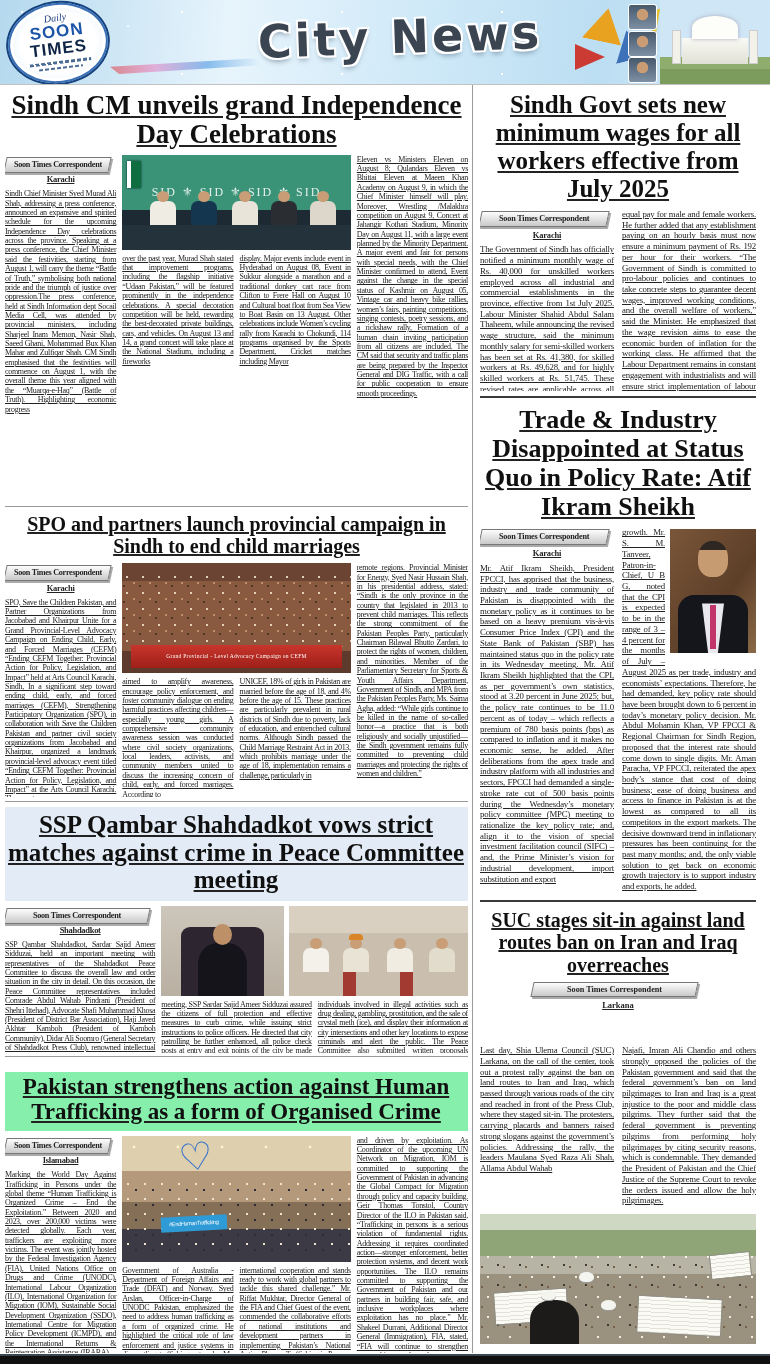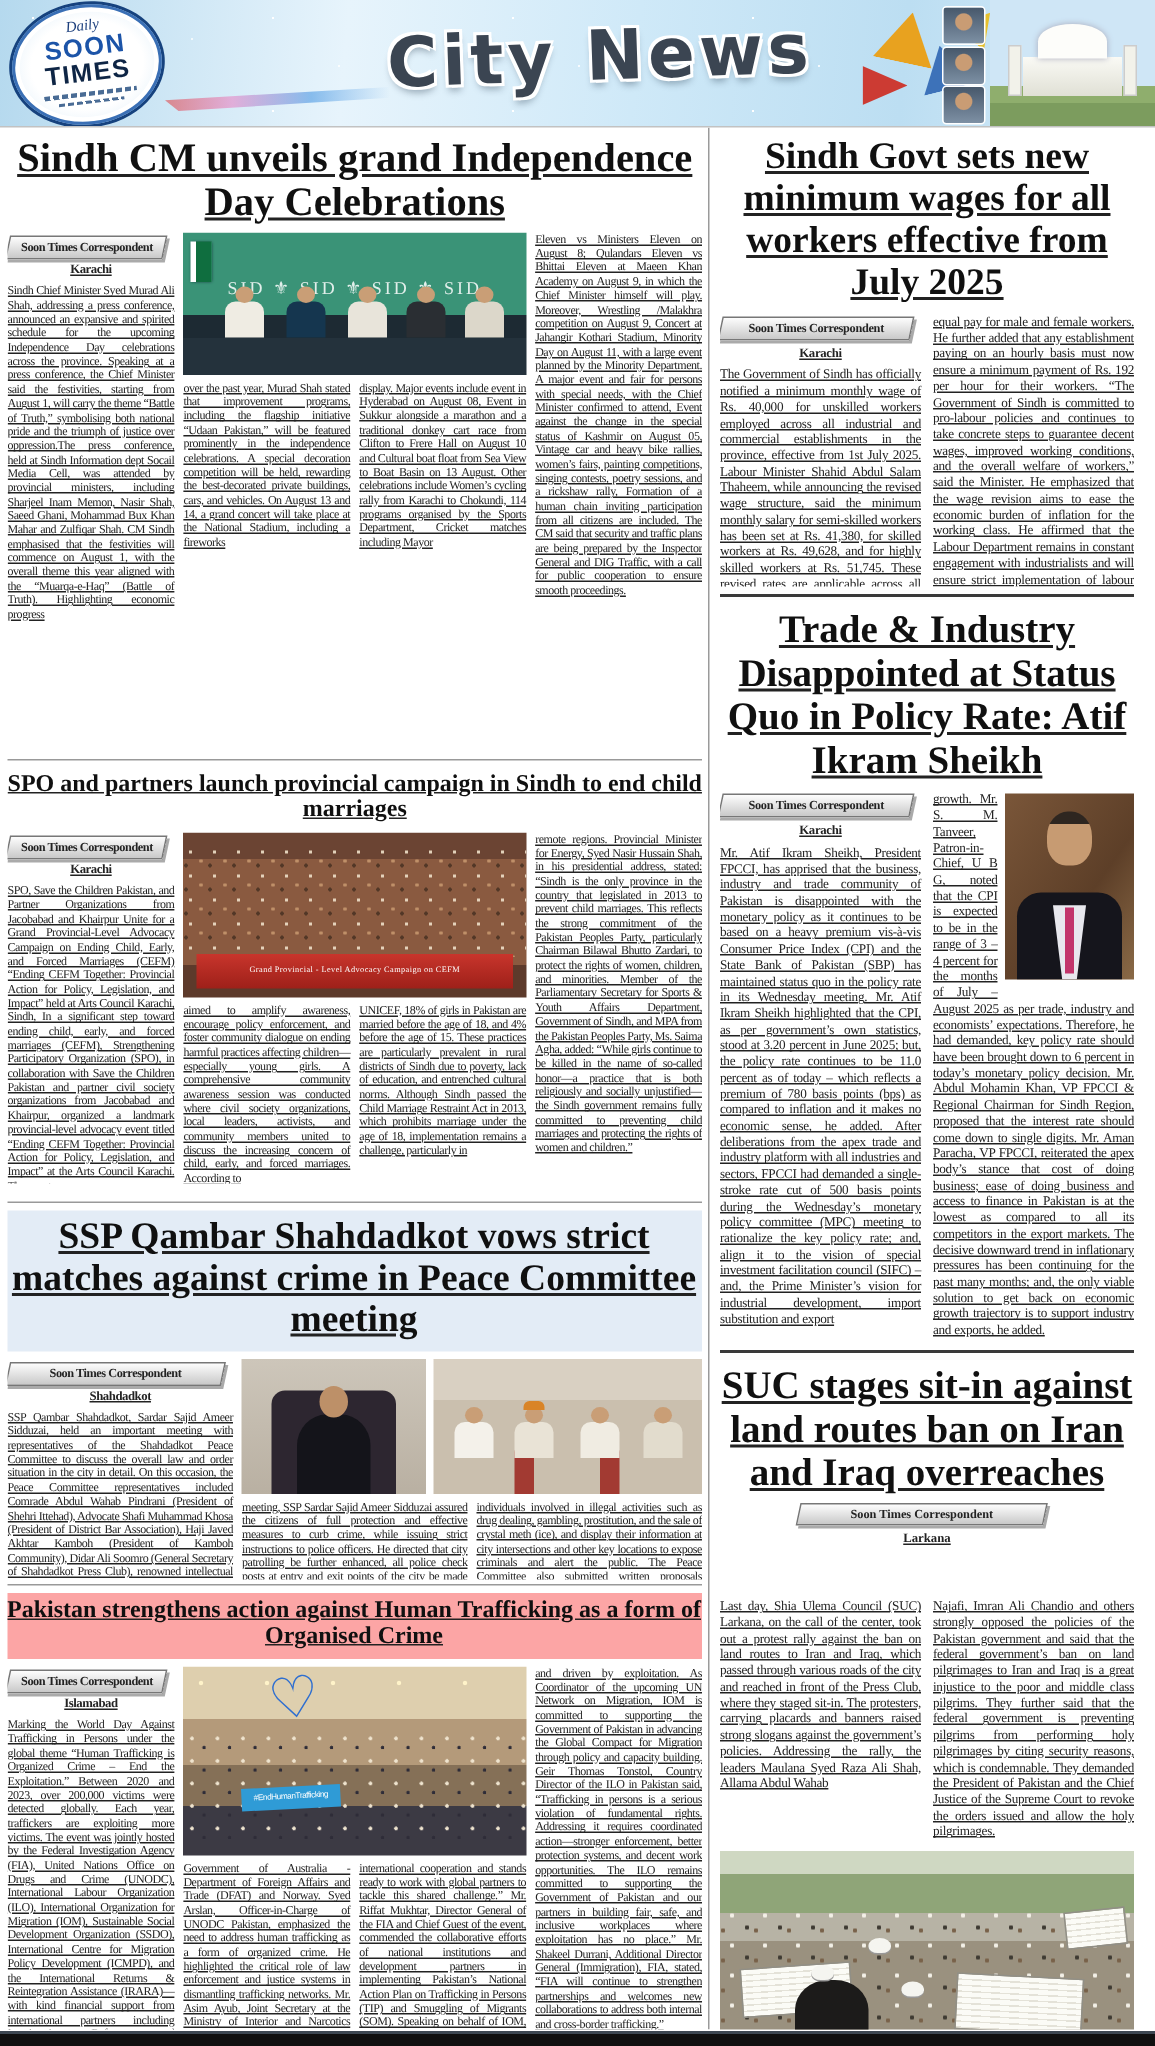--- a/index.html
+++ b/index.html
@@ -51,25 +51,25 @@
   
   .body-wrap{display:flex;height:1268px;overflow:hidden;}
   .col-left{width:472px;padding:2px 4px 0 5px;box-sizing:border-box;}
   .col-right{width:289px;border-left:1px solid #9a9a9a;padding:2px 5px 0 7px;box-sizing:border-box;}
   .art{overflow:hidden;text-decoration:underline;}
   .hr{height:1px;background:#999;margin:3px 0;}
   .hr-dark{height:2px;background:#3a3a3a;margin:3px 0;}
   .headline{font-weight:bold;text-align:center;color:#101010;margin:4px 0 6px;}
   .h-ind{font-size:27px;line-height:1.07;}
   .h-wages{font-size:25px;line-height:1.12;}
-  .h-spo{font-size:16px;line-height:1.08;}
+  .h-spo{font-size:20px;line-height:1.08;}
   .h-policy{font-size:26px;line-height:1.12;}
   .h-ssp{font-size:25px;line-height:1.1;background:#e3ecf6;padding:4px 2px 7px;margin:2px -4px 5px -5px;}
-  .h-suc{font-size:26px;line-height:1.12;}
-  .h-traffic{font-size:16px;line-height:1.08;background:#fca5a5;padding:3px 2px 6px;margin:2px -4px 5px -5px;}
+  .h-suc{font-size:20px;line-height:1.12;}
+  .h-traffic{font-size:23px;line-height:1.08;background:#86efac;padding:3px 2px 6px;margin:12px -4px 5px -5px;}
   .byline{border:1px solid #777;background:linear-gradient(180deg,#fdfdfd,#c9c9c9);box-shadow:2px 2px 0 #aaa;
     font-size:8.2px;font-weight:bold;text-align:center;padding:2px 1px;margin:2px 6px 3px 0;transform:skewX(-12deg);}
   .byline span{display:inline-block;transform:skewX(12deg);}
   .dateline{text-align:center;font-weight:bold;font-size:8.5px;margin:1px 0 4px;}
   .byline-center{width:62%;margin:0 auto 2px;}
   
   .grid4{display:grid;grid-template-columns:repeat(4,1fr);gap:4px 6px;font-size:8px;letter-spacing:-0.3px;
     line-height:1.17;text-align:justify;color:#232323;overflow:hidden;}
   .grid3{display:grid;grid-template-columns:repeat(3,1fr);gap:4px 6px;font-size:8px;letter-spacing:-0.3px;
     line-height:1.17;text-align:justify;color:#232323;overflow:hidden;}

